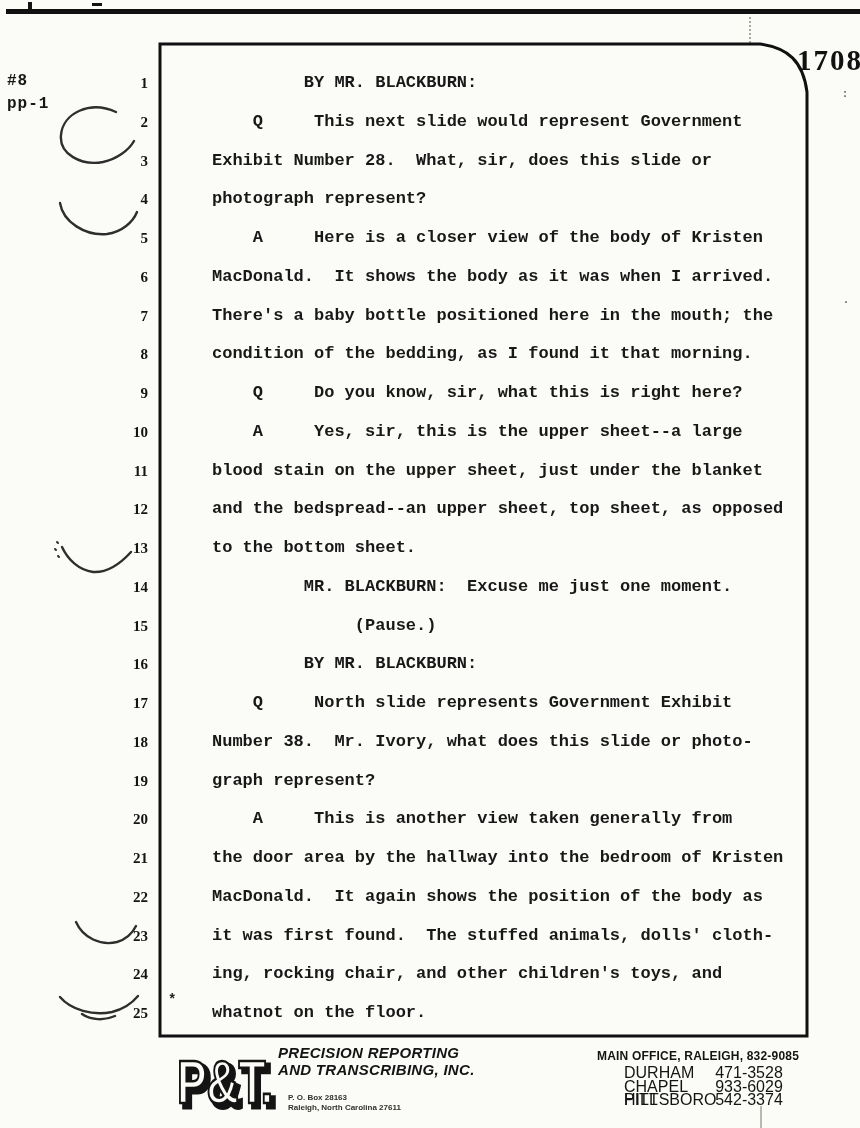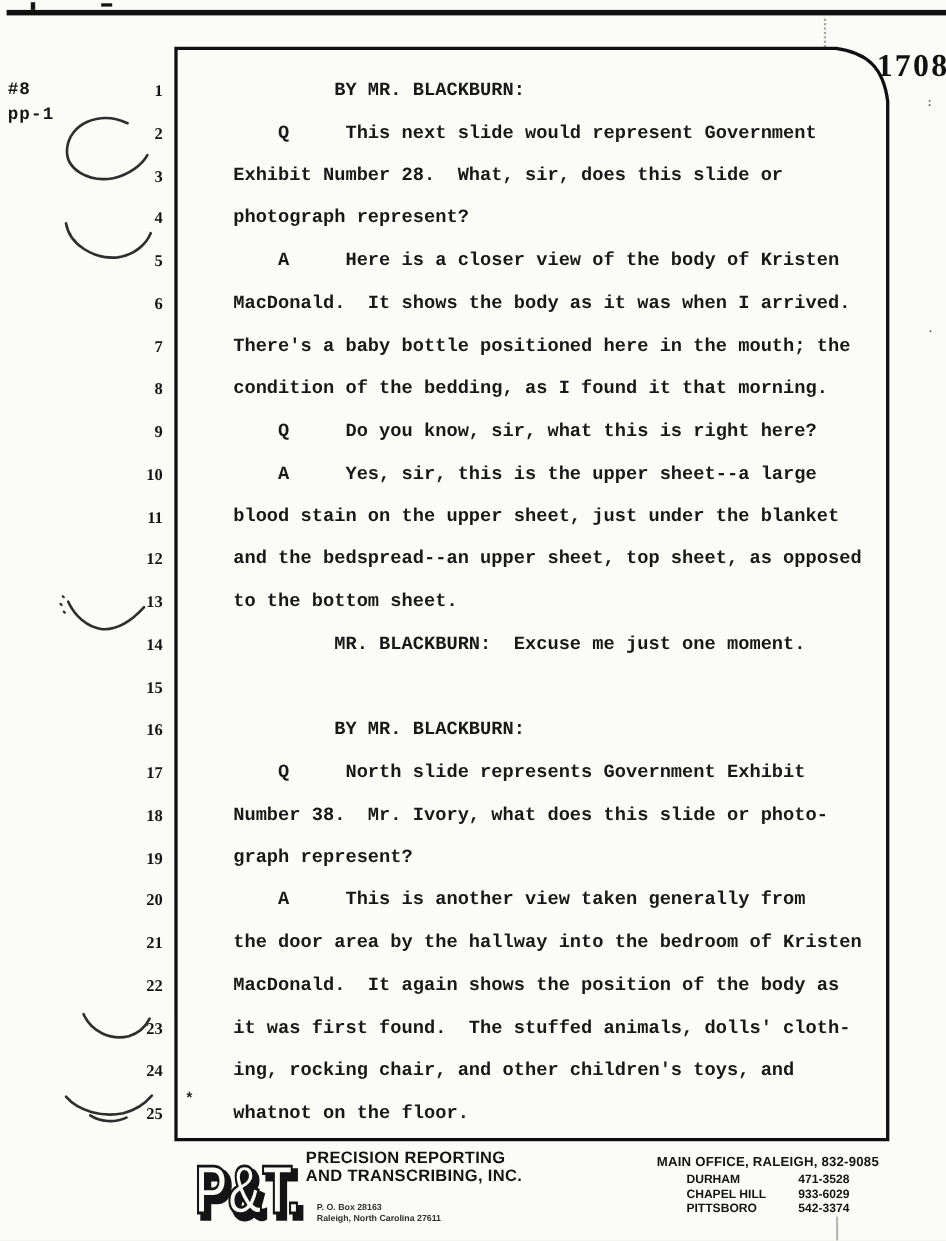--- a/index.html
+++ b/index.html
@@ -16,27 +16,27 @@
         font-family:"Liberation Serif",serif;font-size:15px;font-weight:bold;color:#141414;}
   .tl{position:absolute;left:212px;white-space:pre;font-size:17px;font-weight:bold;
       letter-spacing:0;color:#181818;}
   .star-note{position:absolute;left:168px;top:992px;font-size:14px;font-weight:bold;color:#222;}
   .dotline{position:absolute;left:749px;top:17px;height:26px;width:0;
            border-left:2px dotted #a8a89e;}
   .speck{position:absolute;color:#55554e;font-size:10px;font-weight:bold;line-height:5px;}
   .brdash{position:absolute;left:760px;top:1106px;height:22px;width:2px;background:#b9b9b0;}
   .logo-svg{position:absolute;left:175px;top:1045px;}
   .company{position:absolute;left:278px;top:1044px;font-family:"Liberation Sans",sans-serif;
-           font-size:15px;font-weight:bold;line-height:17px;color:#141414;letter-spacing:.3px;}
+           font-size:15px;font-weight:bold;line-height:17px;color:#141414;letter-spacing:.3px;font-style:italic;}
   .pobox{position:absolute;left:288px;top:1093px;font-family:"Liberation Sans",sans-serif;
          font-size:8px;font-weight:bold;line-height:10px;color:#30302c;}
   .main-office{position:absolute;left:597px;top:1049px;font-family:"Liberation Sans",sans-serif;
                font-size:12px;font-weight:bold;color:#141414;letter-spacing:.2px;}
   .offices{position:absolute;left:624px;top:1066px;font-family:"Liberation Sans",sans-serif;
-           font-size:11px;font-weight:bold;color:#141414;}
+           font-size:16px;font-weight:normal;color:#141414;}
   .office-row{display:flex;height:13.5px;line-height:13.5px;}
   .office-city{width:90px;}
   .office-phone{width:70px;text-align:center;}
 </style>
 </head>
 <body>
 
 <div class="page">
 
   <div class="topbar"></div>
@@ -98,20 +98,21 @@
   <div class="tl" style="top:228px">    A     Here is a closer view of the body of Kristen</div>
   <div class="tl" style="top:306px">There's a baby bottle positioned here in the mouth; the</div>
   <div class="tl" style="top:267px">MacDonald.  It shows the body as it was when I arrived.</div>
   <div class="tl" style="top:344px">condition of the bedding, as I found it that morning.</div>
   <div class="tl" style="top:383px">    Q     Do you know, sir, what this is right here?</div>
   <div class="tl" style="top:422px">    A     Yes, sir, this is the upper sheet--a large</div>
   <div class="tl" style="top:461px">blood stain on the upper sheet, just under the blanket</div>
   <div class="tl" style="top:499px">and the bedspread--an upper sheet, top sheet, as opposed</div>
   <div class="tl" style="top:538px">to the bottom sheet.</div>
   <div class="tl" style="top:577px">         MR. BLACKBURN:  Excuse me just one moment.</div>
+  <div class="tl" style="top:616px">              (Pause.)</div>
   <div class="tl" style="top:654px">         BY MR. BLACKBURN:</div>
   <div class="tl" style="top:693px">    Q     North slide represents Government Exhibit</div>
   <div class="tl" style="top:732px">Number 38.  Mr. Ivory, what does this slide or photo-</div>
   <div class="tl" style="top:771px">graph represent?</div>
   <div class="tl" style="top:809px">    A     This is another view taken generally from</div>
   <div class="tl" style="top:848px">the door area by the hallway into the bedroom of Kristen</div>
   <div class="tl" style="top:887px">MacDonald.  It again shows the position of the body as</div>
   <div class="tl" style="top:926px">it was first found.  The stuffed animals, dolls' cloth-</div>
   <div class="tl" style="top:964px">ing, rocking chair, and other children's toys, and</div>
   <div class="tl" style="top:1003px">whatnot on the floor.</div>

